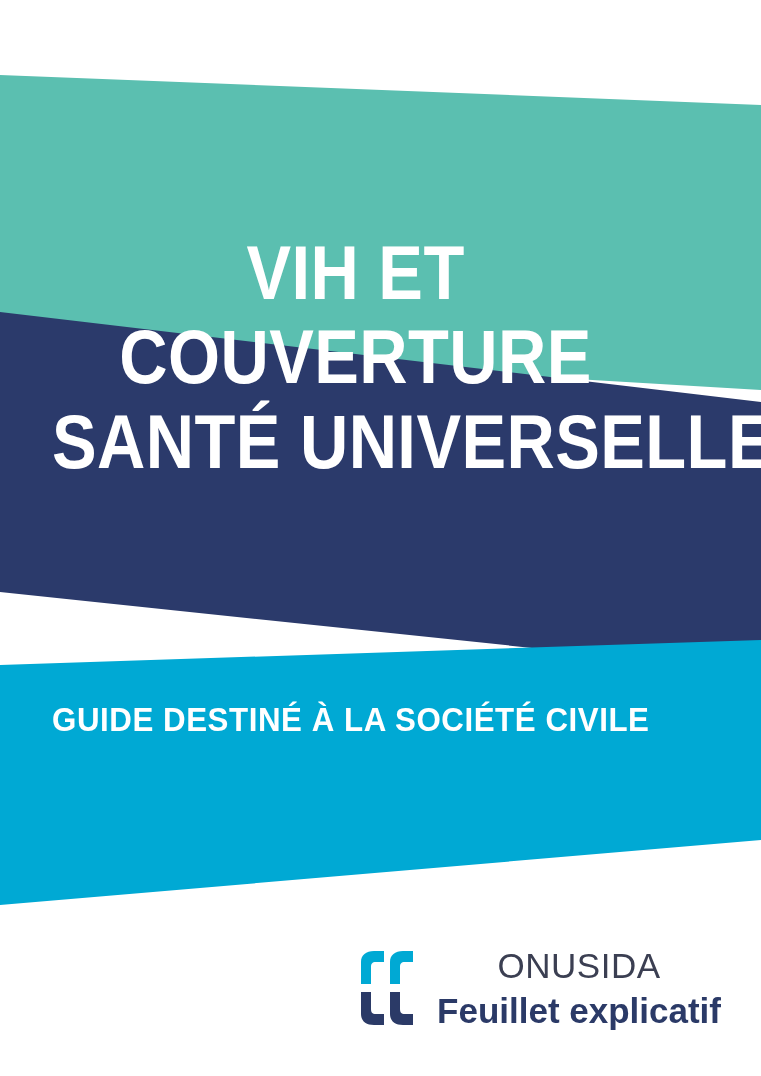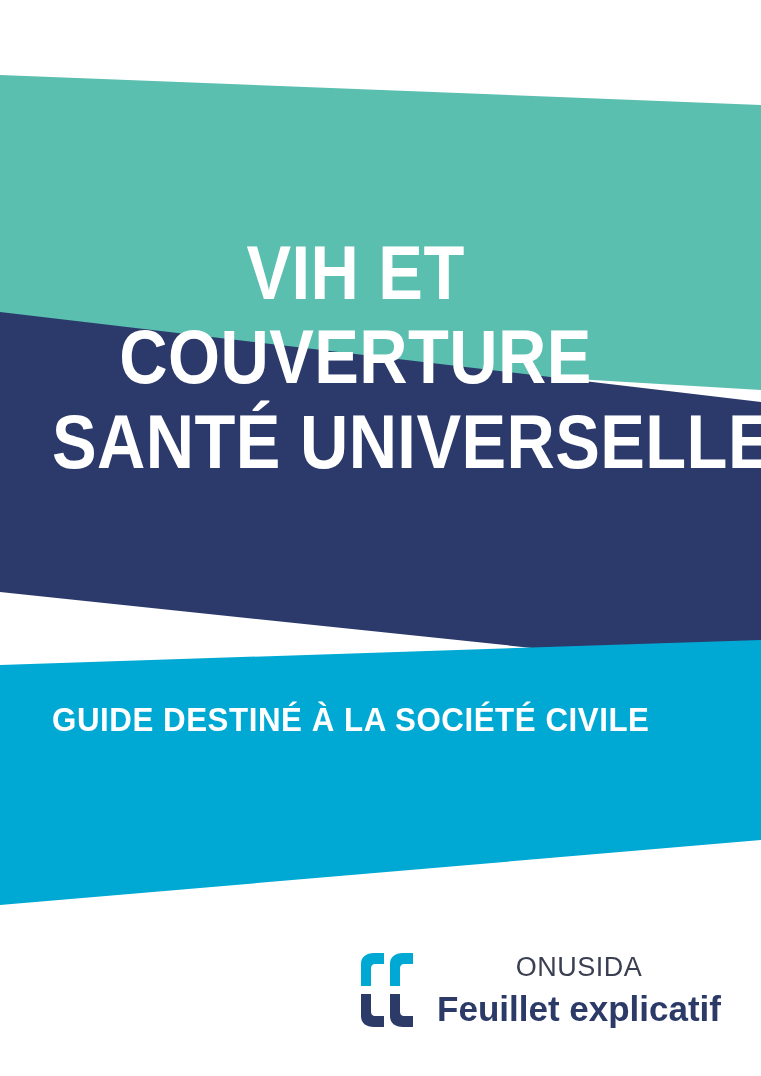--- a/index.html
+++ b/index.html
@@ -89,21 +89,21 @@
     position: relative;
     flex: 0 0 auto;
   }
   .logo-text {
     display: flex;
     flex-direction: column;
     justify-content: center;
     line-height: 1;
   }
   .logo-top {
-    font-size: 27px;
+    font-size: 35px;
     font-weight: 400;
     color: #3b3f52;
     letter-spacing: 0.5px;
   }
   .logo-bottom {
     font-size: 35px;
     font-weight: 700;
     color: #2b3a67;
     letter-spacing: 0px;
     margin-top: 10px;

